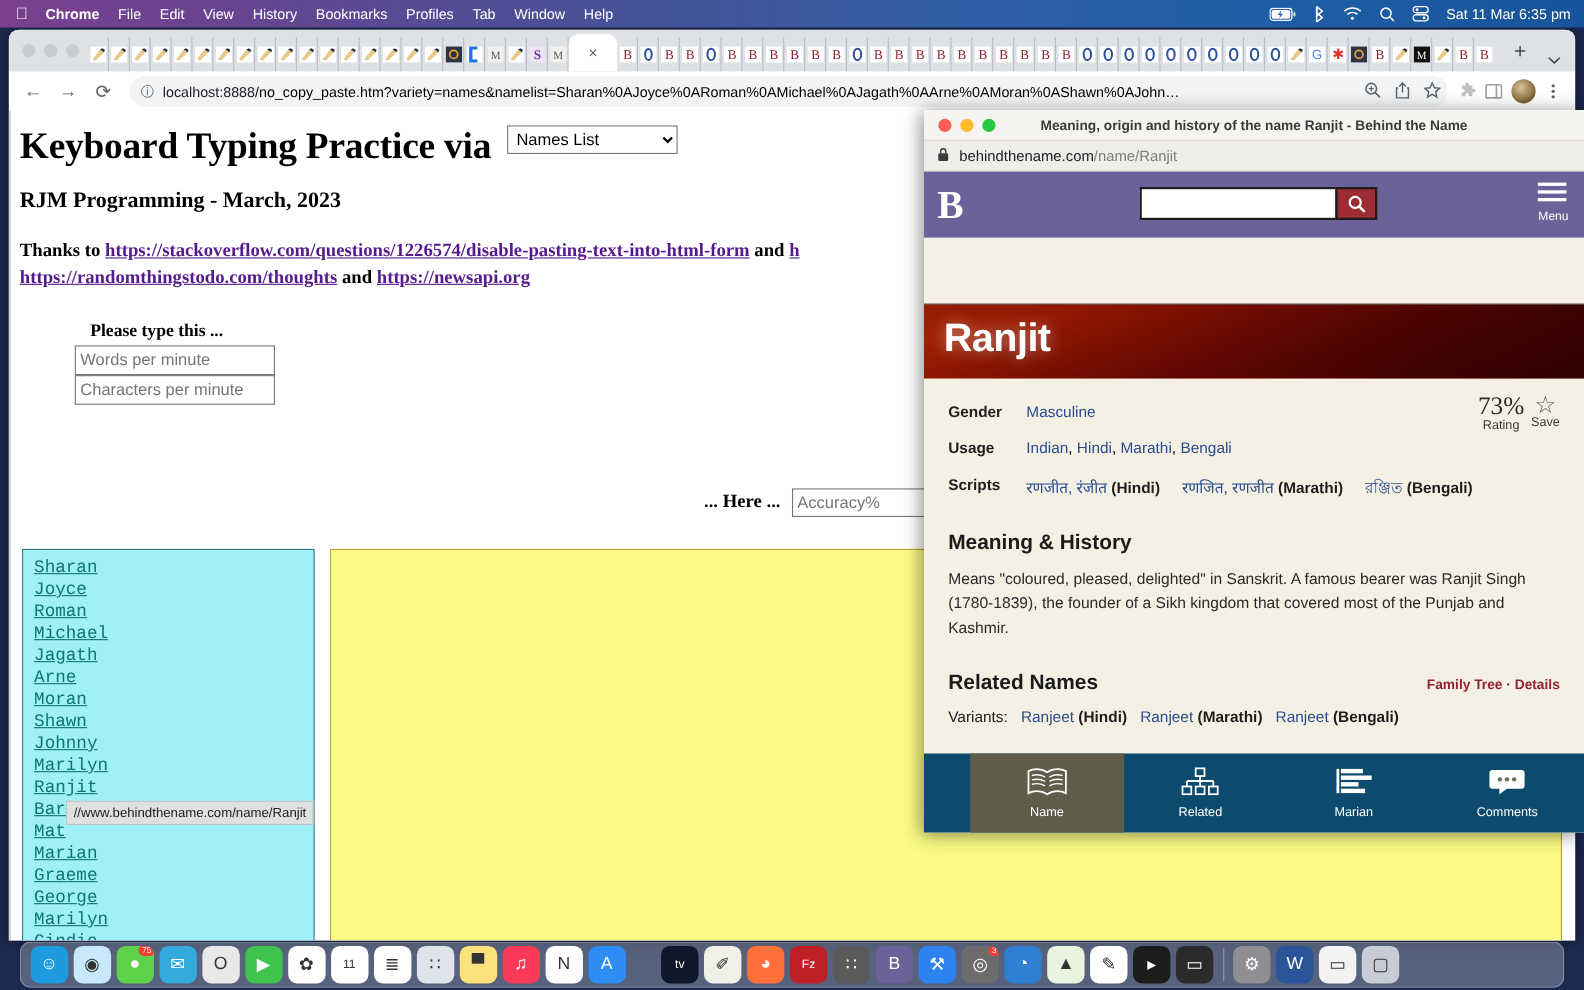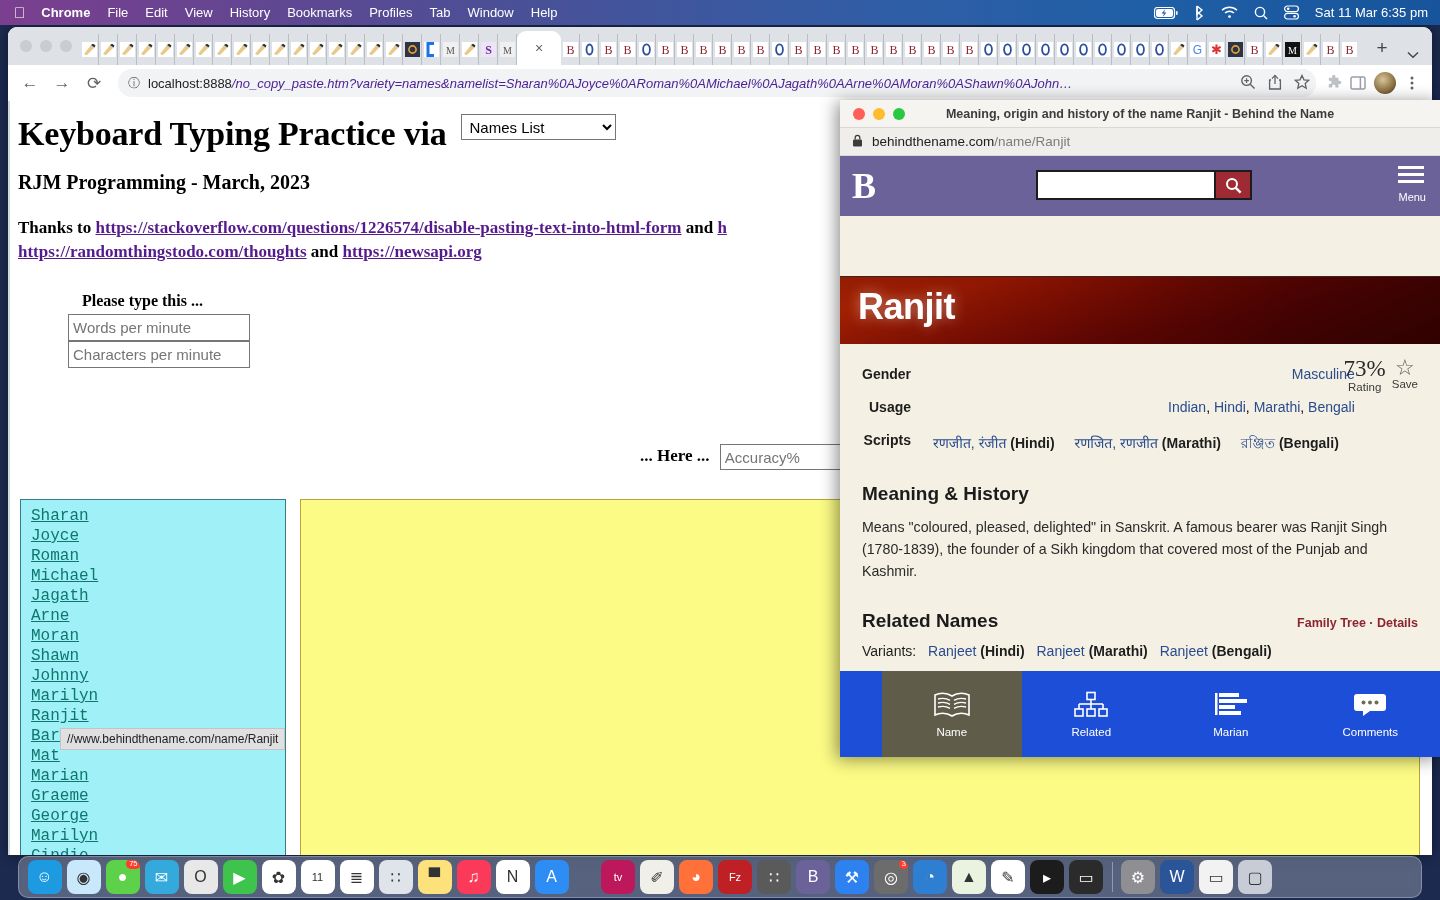--- a/index.html
+++ b/index.html
@@ -62,21 +62,21 @@
   #toolbar { height: 36px; background: #fff; display: flex; align-items: center; padding: 0 8px; }
   .navbtn { width: 28px; height: 28px; display: flex; align-items: center; justify-content: center;
             color: #5f6368; font-size: 17px; margin-right: 4px; }
   #omnibox {
     flex: 1; height: 28px; background: #f1f3f4; border-radius: 14px;
     display: flex; align-items: center; padding: 0 10px; margin: 0 6px;
     font-size: 13px; color: #202124; overflow: hidden; position: relative;
   }
   #omnibox .info { margin-right: 8px; color: #5f6368; font-size: 12px; flex: 0 0 auto;}
   #omnibox .urltext { white-space: nowrap; overflow: hidden; text-overflow: clip; }
-  #omnibox .urltext .dim { color: #4c1d95; font-style: italic; }
+  #omnibox .urltext .dim { color: #000000; }
   #omnibox .oicons { position: absolute; right: 0; top:0; height: 28px; display:flex; align-items:center;
      background: #f1f3f4; padding-left: 6px; padding-right: 6px; gap: 12px; color: #5f6368; }
   .tbicon { width: 24px; height: 24px; display:flex; align-items:center; justify-content:center; color:#5f6368; }
   #avatar { width: 22px; height: 22px; border-radius: 50%;
             background: radial-gradient(circle at 40% 35%, #d8c39a, #8a7040 60%, #3a2f18);
             margin: 0 4px; }
 
   
   #page { position: relative; height: 754px; background: #fff; overflow: hidden;
           font-family: "Liberation Serif", serif; }
@@ -164,37 +164,37 @@
     position: absolute; left: 18px; top: 9px; color: #fff; font-size: 36px; font-weight: bold;
     letter-spacing: -.5px; text-shadow: 0 0 14px rgba(255,255,255,.45);
   }
   #btn-body { padding: 22px 22px 0 22px; position: relative; }
   .rating-box { position: absolute; right: 22px; top: 12px; display: flex; gap: 6px; }
   .rating-box .rcell { text-align: center; }
   .rating-box .rval { font-size: 23px; color: #2b2b2b; font-family: "Liberation Serif", serif; }
   .rating-box .rlab { font-size: 11.5px; color: #3a3a3a; margin-top: -1px; }
   .rating-box .star { font-size: 22px; color: #5a5a5a; line-height: 23px; }
   table.facts { border-collapse: collapse; font-size: 14px; }
-  table.facts td { padding: 0 0 17px 0; vertical-align: top; white-space: nowrap; text-align: right; }
+  table.facts td { padding: 0 0 17px 0; vertical-align: top; white-space: nowrap; }
   table.facts td.lbl { font-weight: bold; color: #1d1d1d; padding-right: 22px; }
   table.facts a { color: #2a4b8d; text-decoration: none; }
   .scripts-cell span.sc { color: #2a4b8d; }
   .scripts-cell b { color: #1d1d1d; }
   .scripts-cell .grp { margin-right: 16px; white-space: nowrap; }
   h3.sect { font-size: 19px; font-weight: bold; color: #1b1b1b; margin: 10px 0 11px 0; }
   p.mean { font-size: 14.2px; line-height: 1.55; color: #2a2a2a; max-width: 548px; }
   .relhead { display: flex; align-items: baseline; justify-content: space-between; margin-top: 28px; }
   .relhead .links { font-size: 12.5px; font-weight: bold; color: #8e2431; }
   .relhead .links a { color: #8e2431; text-decoration: none; }
   .variants { font-size: 14px; margin-top: 11px; color: #1d1d1d; }
   .variants b.k { font-weight: normal; }
   .variants a { color: #2a4b8d; text-decoration: none; margin-left: 8px; }
   #btn-bottombar {
-    position: absolute; left: 0; bottom: 0; width: 600px; height: 86px;
-    background: #1d4ed8; display: flex; align-items: stretch; z-index: 3; padding-left: 42px;
+    position: absolute; left: 0; bottom: 0; width: 600px; height: 72px;
+    background: #0c4a6e; display: flex; align-items: stretch; z-index: 3; padding-left: 42px;
   }
   #btn-bottombar .bitem { flex: 1; display: flex; flex-direction: column;
       align-items: center; justify-content: center; color: #fff; gap: 3px; }
   #btn-bottombar .bitem.active { background: #5f5c4a; }
   #btn-bottombar .blabel { font-size: 11.5px; }
 
   
   #dock {
     position: absolute; left: 18px; bottom: 2px; width: 1404px; height: 42px;
     background: rgba(225,228,236,.30); border: 1px solid rgba(255,255,255,.28);
@@ -1010,21 +1010,21 @@
     </div>
     <div class="dicon" style="background: rgb(251, 58, 90);">
       <span style="color: rgb(255, 255, 255); font-size: 16px;">♫</span>
     </div>
     <div class="dicon" style="background: rgb(255, 255, 255);">
       <span style="color: rgb(51, 51, 51); font-size: 16px;">N</span>
     </div>
     <div class="dicon" style="background: rgb(45, 141, 245);">
       <span style="color: rgb(255, 255, 255); font-size: 16px;">A</span>
     </div>
-    <div class="dicon" style="background: #be185d; margin-left: 30px;">
+    <div class="dicon" style="background: #0f172a; margin-left: 30px;">
       <span style="color: rgb(255, 255, 255); font-size: 11px;">tv</span>
     </div>
     <div class="dicon" style="background: rgb(240, 239, 232);">
       <span style="color: rgb(51, 51, 51); font-size: 16px;">✐</span>
     </div>
     <div class="dicon" style="background: rgb(255, 113, 57);">
       <span style="color: rgb(255, 255, 255); font-size: 16px;">◕</span>
     </div>
     <div class="dicon" style="background: rgb(191, 32, 38);">
       <span style="color: rgb(255, 255, 255); font-size: 11px;">Fz</span>

